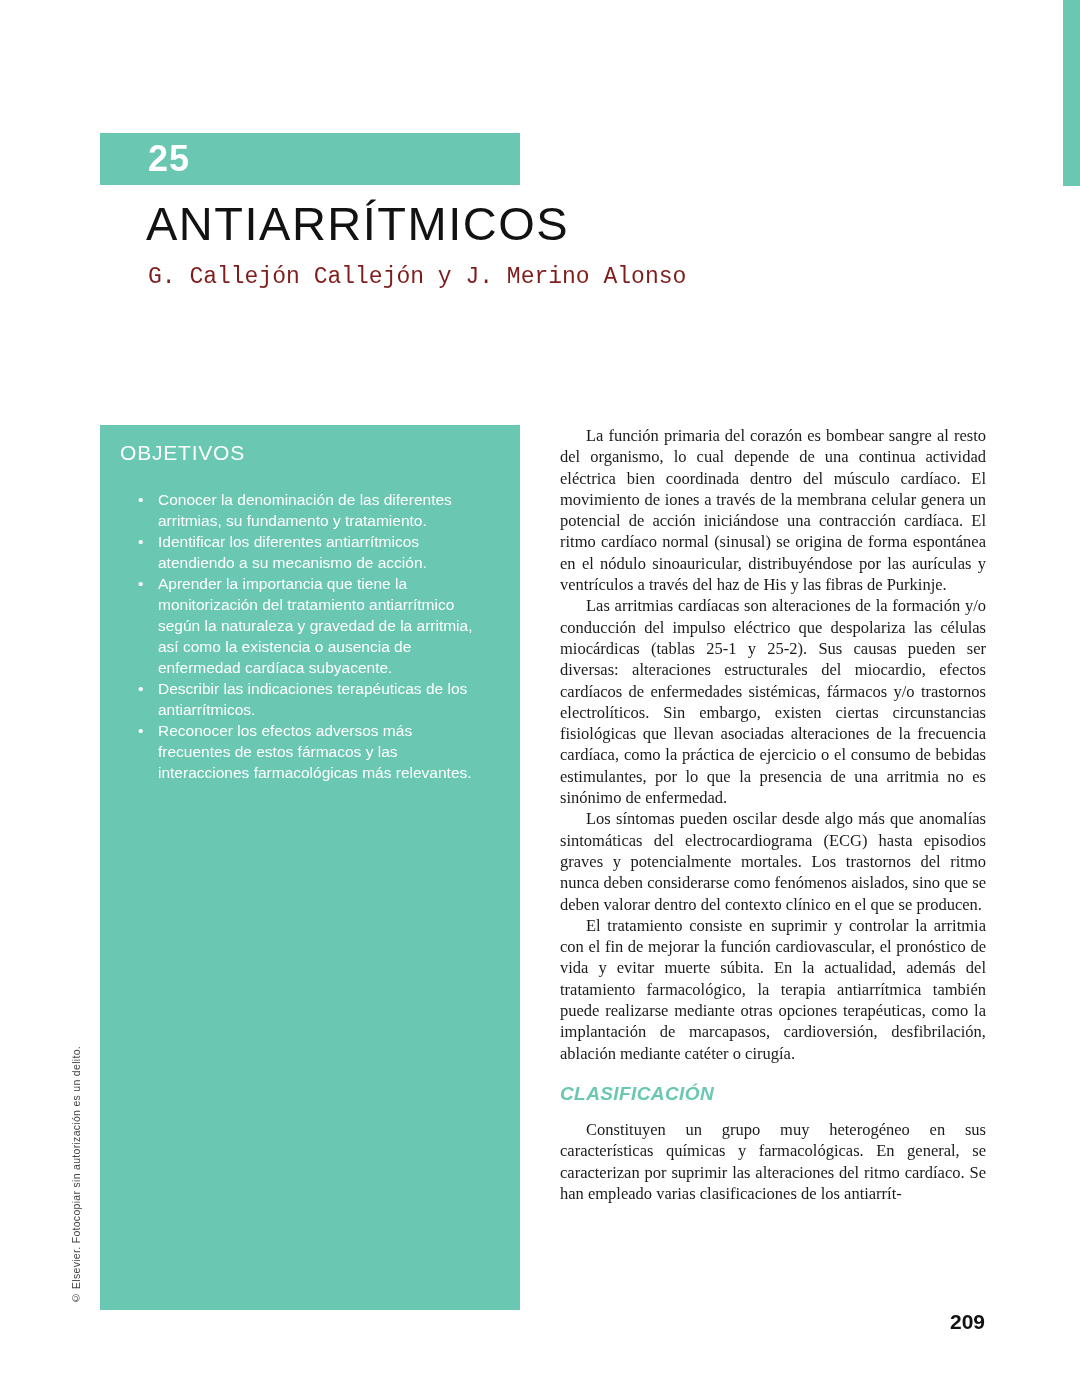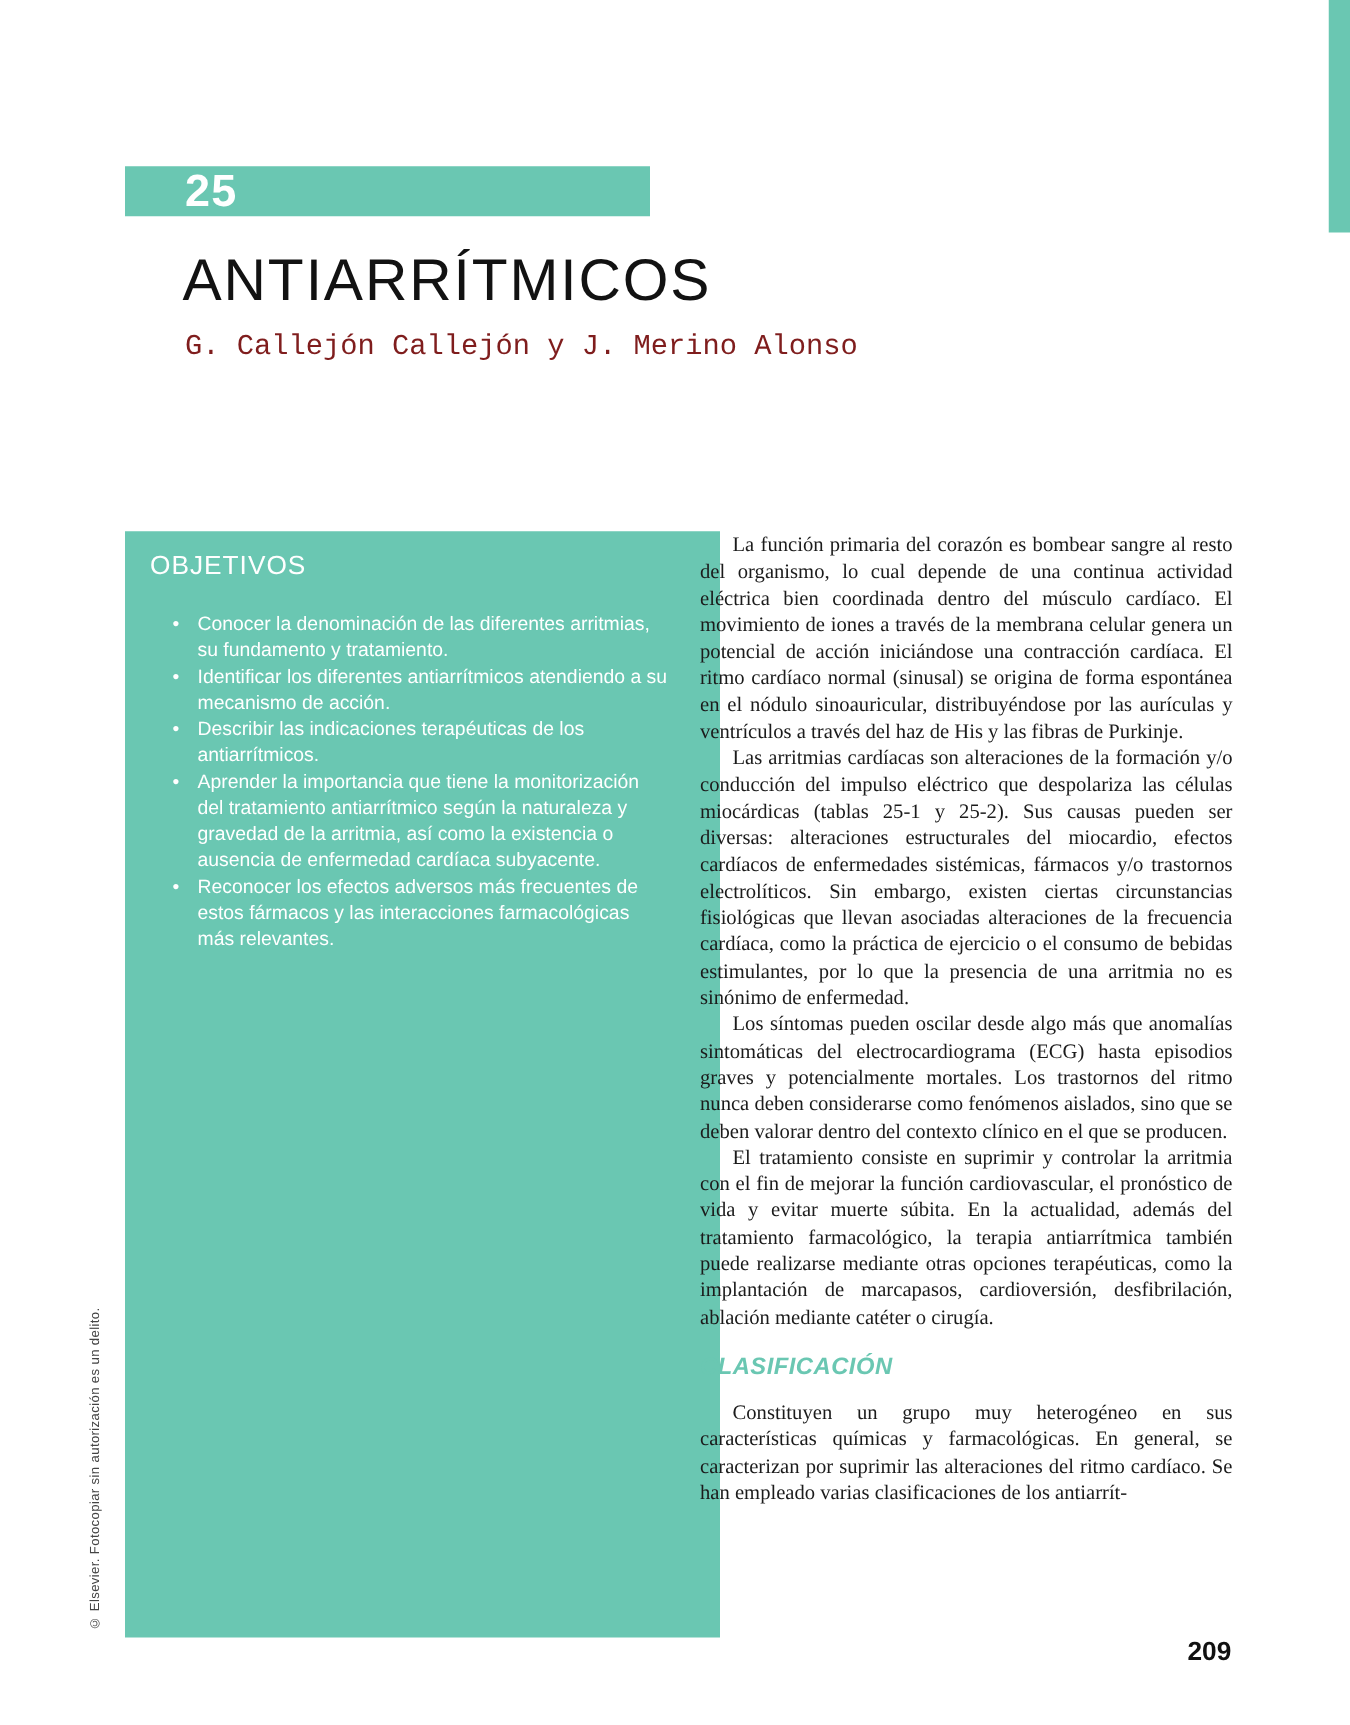--- a/index.html
+++ b/index.html
@@ -24,21 +24,21 @@
     position:absolute;
     top:0; right:0;
     width:17px; height:186px;
     background:var(--accent);
   }
 
   
   .chapter-banner{
     position:absolute;
     left:100px; top:133px;
-    width:420px; height:40px;
+    width:420px; height:52px;
     background:var(--accent);
     display:flex; align-items:center;
     padding-left:48px;
   }
   .chapter-number{
     font-family:"Liberation Sans", sans-serif;
     font-weight:bold;
     font-size:36px;
     color:#ffffff;
     letter-spacing:1px;
@@ -59,21 +59,21 @@
     left:148px; top:264px;
     font-family:Liberation Mono, monospace;
     font-size:23px;
     color:#7f1d1d;
   }
 
   
   .objectives-box{
     position:absolute;
     left:100px; top:425px;
-    width:476px; height:885px;
+    width:420px; height:885px;
     background:var(--accent);
     color:#ffffff;
     padding:16px 26px 20px 20px;
     font-family:"Liberation Sans", sans-serif;
   }
   .objectives-heading{
     margin:0 0 24px 0;
     font-size:21px;
     font-weight:normal;
     letter-spacing:0.8px;
@@ -157,22 +157,22 @@
 
   <h1 class="chapter-title">ANTIARRÍTMICOS</h1>
 
   <div class="chapter-authors">G. Callejón Callejón y J. Merino Alonso</div>
 
   <aside class="objectives-box">
     <h2 class="objectives-heading">OBJETIVOS</h2>
     <ul class="objectives-list">
       <li>Conocer la denominación de las diferentes arritmias, su fundamento y tratamiento.</li>
       <li>Identificar los diferentes antiarrítmicos atendiendo a su mecanismo de acción.</li>
+      <li>Aprender la importancia que tiene la monitorización del tratamiento antiarrítmico según la naturaleza y gravedad de la arritmia, así como la existencia o ausencia de enfermedad cardíaca subyacente.</li>
       <li>Describir las indicaciones terapéuticas de los antiarrítmicos.</li>
-      <li>Aprender la importancia que tiene la monitorización del tratamiento antiarrítmico según la naturaleza y gravedad de la arritmia, así como la existencia o ausencia de enfermedad cardíaca subyacente.</li>
       <li>Reconocer los efectos adversos más frecuentes de estos fármacos y las interacciones farmacológicas más relevantes.</li>
     </ul>
   </aside>
 
   <main class="main-column">
 
     <section class="section">
       <p>La función primaria del corazón es bombear sangre al resto del organismo, lo cual depende de una continua actividad eléctrica bien coordinada dentro del músculo cardíaco. El movimiento de iones a través de la membrana celular genera un potencial de acción iniciándose una contracción cardíaca. El ritmo cardíaco normal (sinusal) se origina de forma espontánea en el nódulo sinoauricular, distribuyéndose por las aurículas y ventrículos a través del haz de His y las fibras de Purkinje.</p>
       <p>Las arritmias cardíacas son alteraciones de la formación y/o conducción del impulso eléctrico que despolariza las células miocárdicas (tablas 25-1 y 25-2). Sus causas pueden ser diversas: alteraciones estructurales del miocardio, efectos cardíacos de enfermedades sistémicas, fármacos y/o trastornos electrolíticos. Sin embargo, existen ciertas circunstancias fisiológicas que llevan asociadas alteraciones de la frecuencia cardíaca, como la práctica de ejercicio o el consumo de bebidas estimulantes, por lo que la presencia de una arritmia no es sinónimo de enfermedad.</p>
       <p>Los síntomas pueden oscilar desde algo más que anomalías sintomáticas del electrocardiograma (ECG) hasta episodios graves y potencialmente mortales. Los trastornos del ritmo nunca deben considerarse como fenómenos aislados, sino que se deben valorar dentro del contexto clínico en el que se producen.</p>

